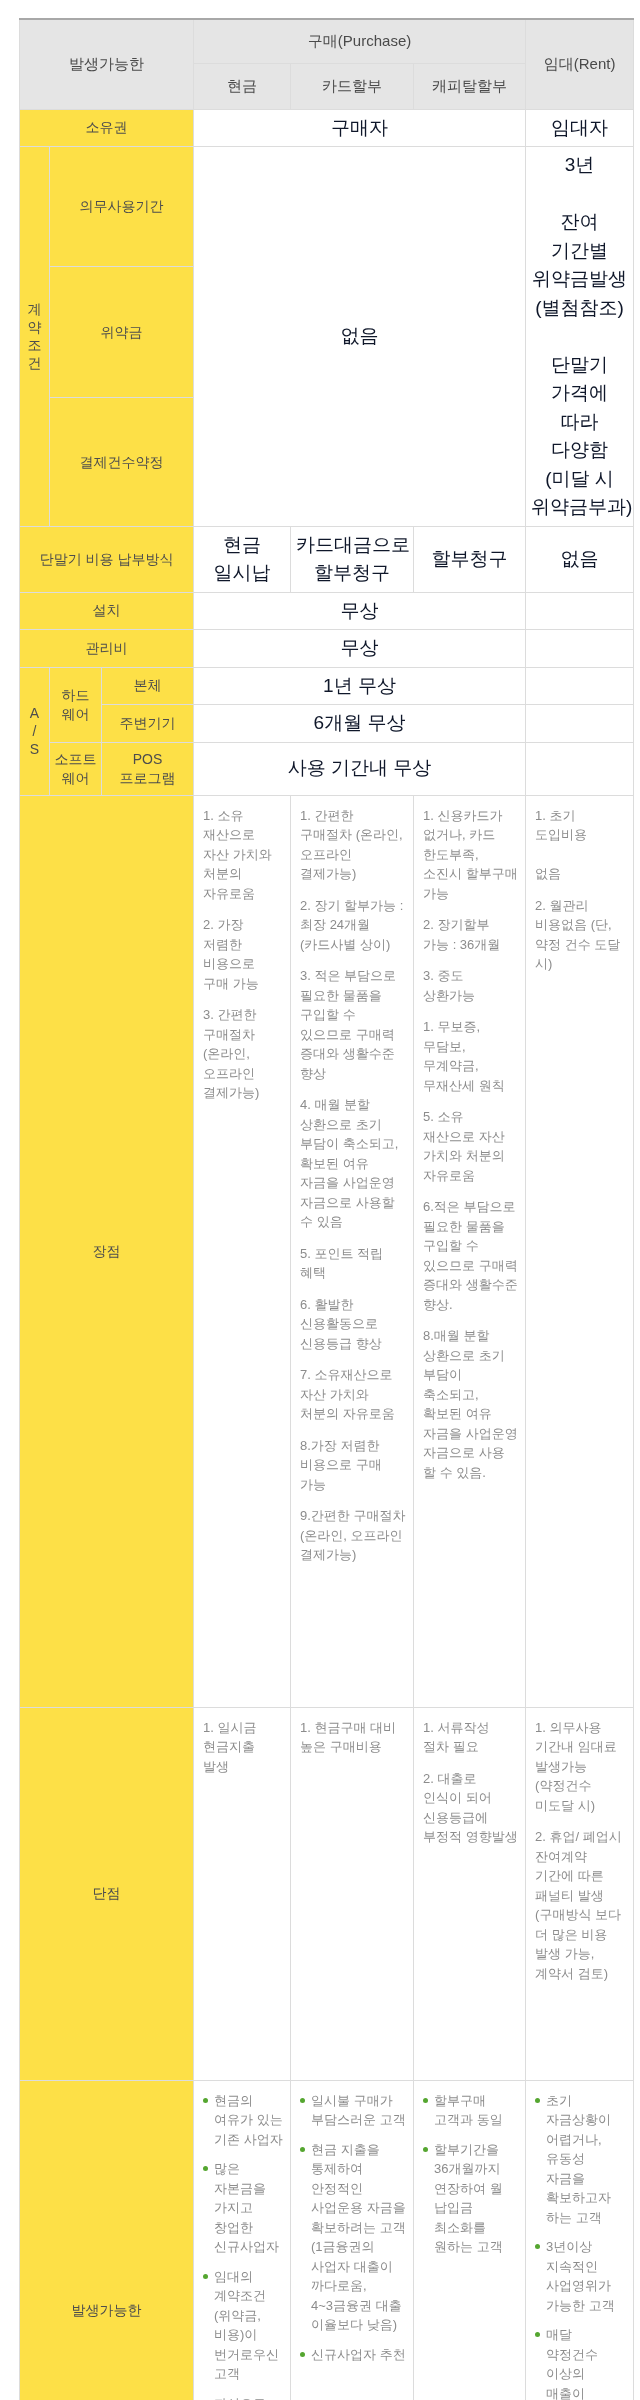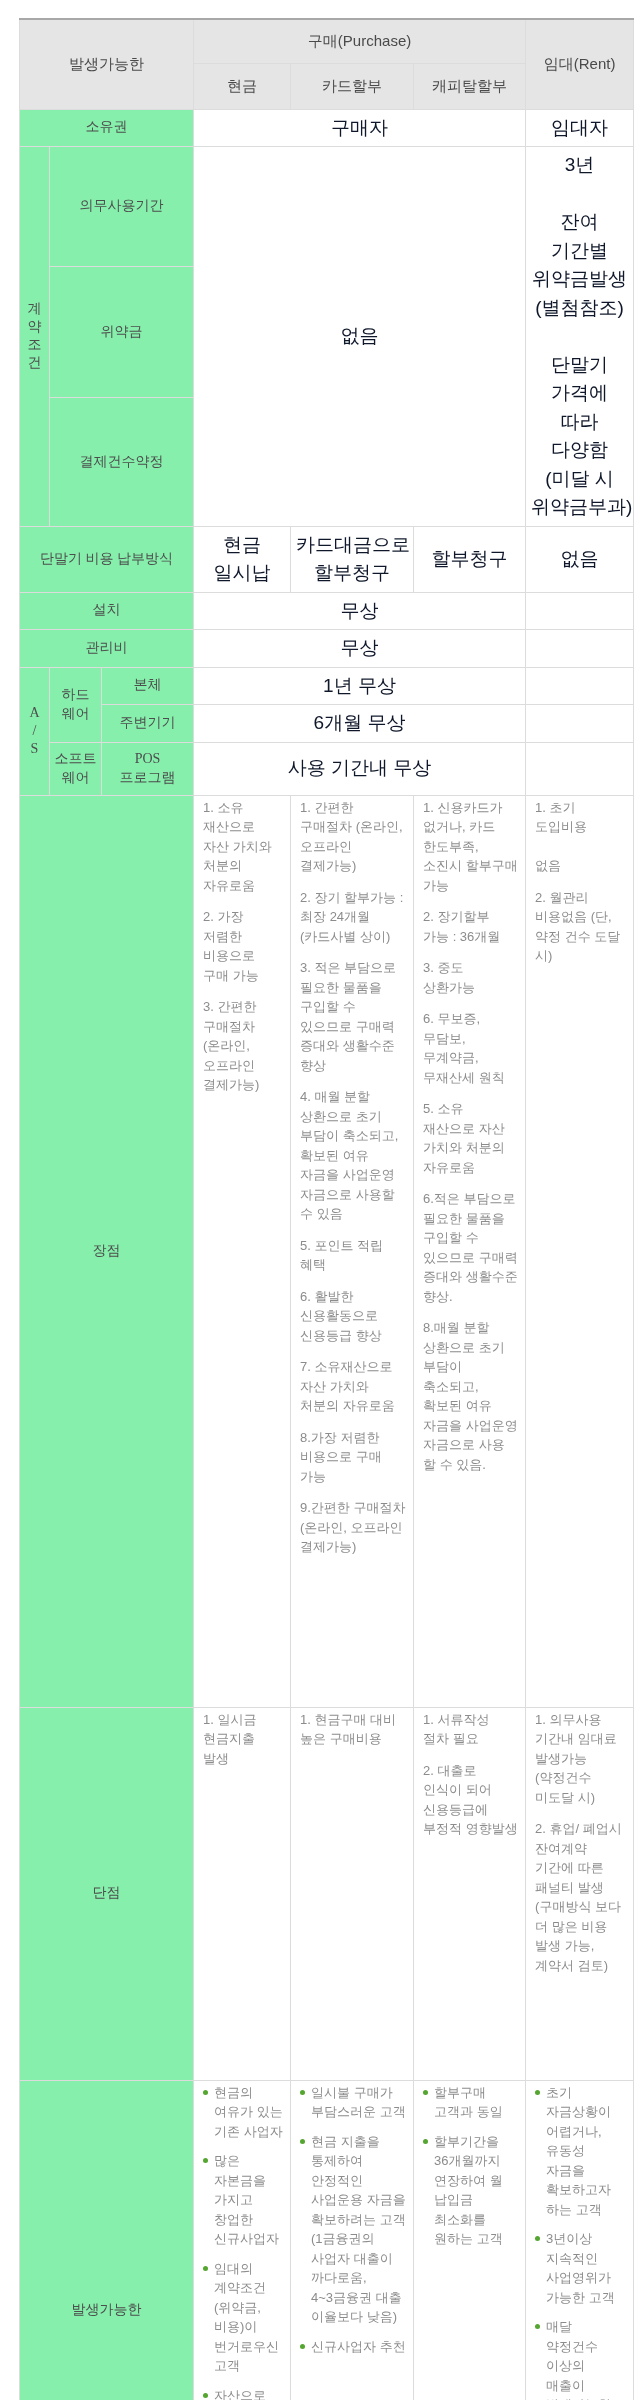--- a/index.html
+++ b/index.html
@@ -3,27 +3,27 @@
 <meta charset="utf-8">
 <style>
   html,body{margin:0;padding:0;background:#ffffff;}
   body{width:640px;height:2400px;overflow:hidden;
        font-family:"Liberation Sans","DejaVu Sans",sans-serif;}
   table.cmp{border-collapse:collapse;table-layout:fixed;width:614px;
             margin:18px 0 0 19px;border-top:2px solid #a8a8a8;}
   td{border:1px solid #dcdcdc;vertical-align:middle;text-align:center;
      padding:4px 5px;box-sizing:border-box;word-break:keep-all;}
   
-  td.lbl{background:#86efac;color:#4d4d4d;font-size:14px;line-height:1.35;font-family:Liberation Serif, serif;}
+  td.lbl{background:#fde047;color:#4d4d4d;font-size:14px;line-height:1.35;}
   td.hdr{background:#e5e5e5;color:#4a4a4a;font-size:15px;line-height:1.35;}
   td.vert{white-space:pre-line;line-height:1.3;padding:2px 1px;}
   
   td.val{color:#0f172a;font-size:19px;line-height:1.5;white-space:pre-line;}
   td.list{color:#8c8c8c;font-size:13px;line-height:1.5;text-align:left;
-          vertical-align:top;padding:2px 7px 10px 9px;}
+          vertical-align:top;padding:10px 7px 10px 9px;}
   .num-item{margin-bottom:12px;white-space:pre-line;}
   .num-item:last-child{margin-bottom:0;}
   .bullet-item{position:relative;padding-left:11px;margin-bottom:10px;white-space:pre-line;}
   .bullet-item:last-child{margin-bottom:0;}
   .bullet-item::before{content:"";position:absolute;left:0;top:7px;width:5px;height:5px;
           border-radius:50%;background:var(--bullet,#55a630);}
   
   tr.r-h1{height:44px;}  tr.r-h2{height:46px;font-family:Liberation Serif, serif;}  tr.r-own{height:35px;}
   tr.r-c1{height:75px;}  tr.r-c2{height:82px;}  tr.r-c3{height:80px;}
   tr.r-pay{height:45px;} tr.r-inst{height:33px;} tr.r-mgmt{height:37px;}
@@ -146,21 +146,21 @@
           <div class="num-item">5. 포인트 적립 혜택</div>
           <div class="num-item">6. 활발한 신용활동으로 신용등급 향상</div>
           <div class="num-item">7. 소유재산으로 자산 가치와 처분의 자유로움</div>
           <div class="num-item">8.가장 저렴한 비용으로 구매 가능</div>
           <div class="num-item">9.간편한 구매절차 (온라인, 오프라인 결제가능)</div>
         </td>
     <td class="list">
           <div class="num-item">1. 신용카드가 없거나, 카드 한도부족, 소진시 할부구매 가능</div>
           <div class="num-item">2. 장기할부 가능 : 36개월</div>
           <div class="num-item">3. 중도 상환가능</div>
-          <div class="num-item">6. 무보증, 무담보, 무계약금, 무재산세 원칙</div>
+          <div class="num-item">1. 무보증, 무담보, 무계약금, 무재산세 원칙</div>
           <div class="num-item">5. 소유 재산으로 자산 가치와 처분의 자유로움</div>
           <div class="num-item">6.적은 부담으로 필요한 물품을 구입할 수 있으므로 구매력 증대와 생활수준 향상.</div>
           <div class="num-item">8.매월 분할 상환으로 초기 부담이 축소되고, 확보된 여유 자금을 사업운영 자금으로 사용 할 수 있음.</div>
         </td>
     <td class="list">
           <div class="num-item">1. 초기 도입비용
 
 없음</div>
           <div class="num-item">2. 월관리 비용없음 (단, 약정 건수 도달 시)</div>
         </td>

